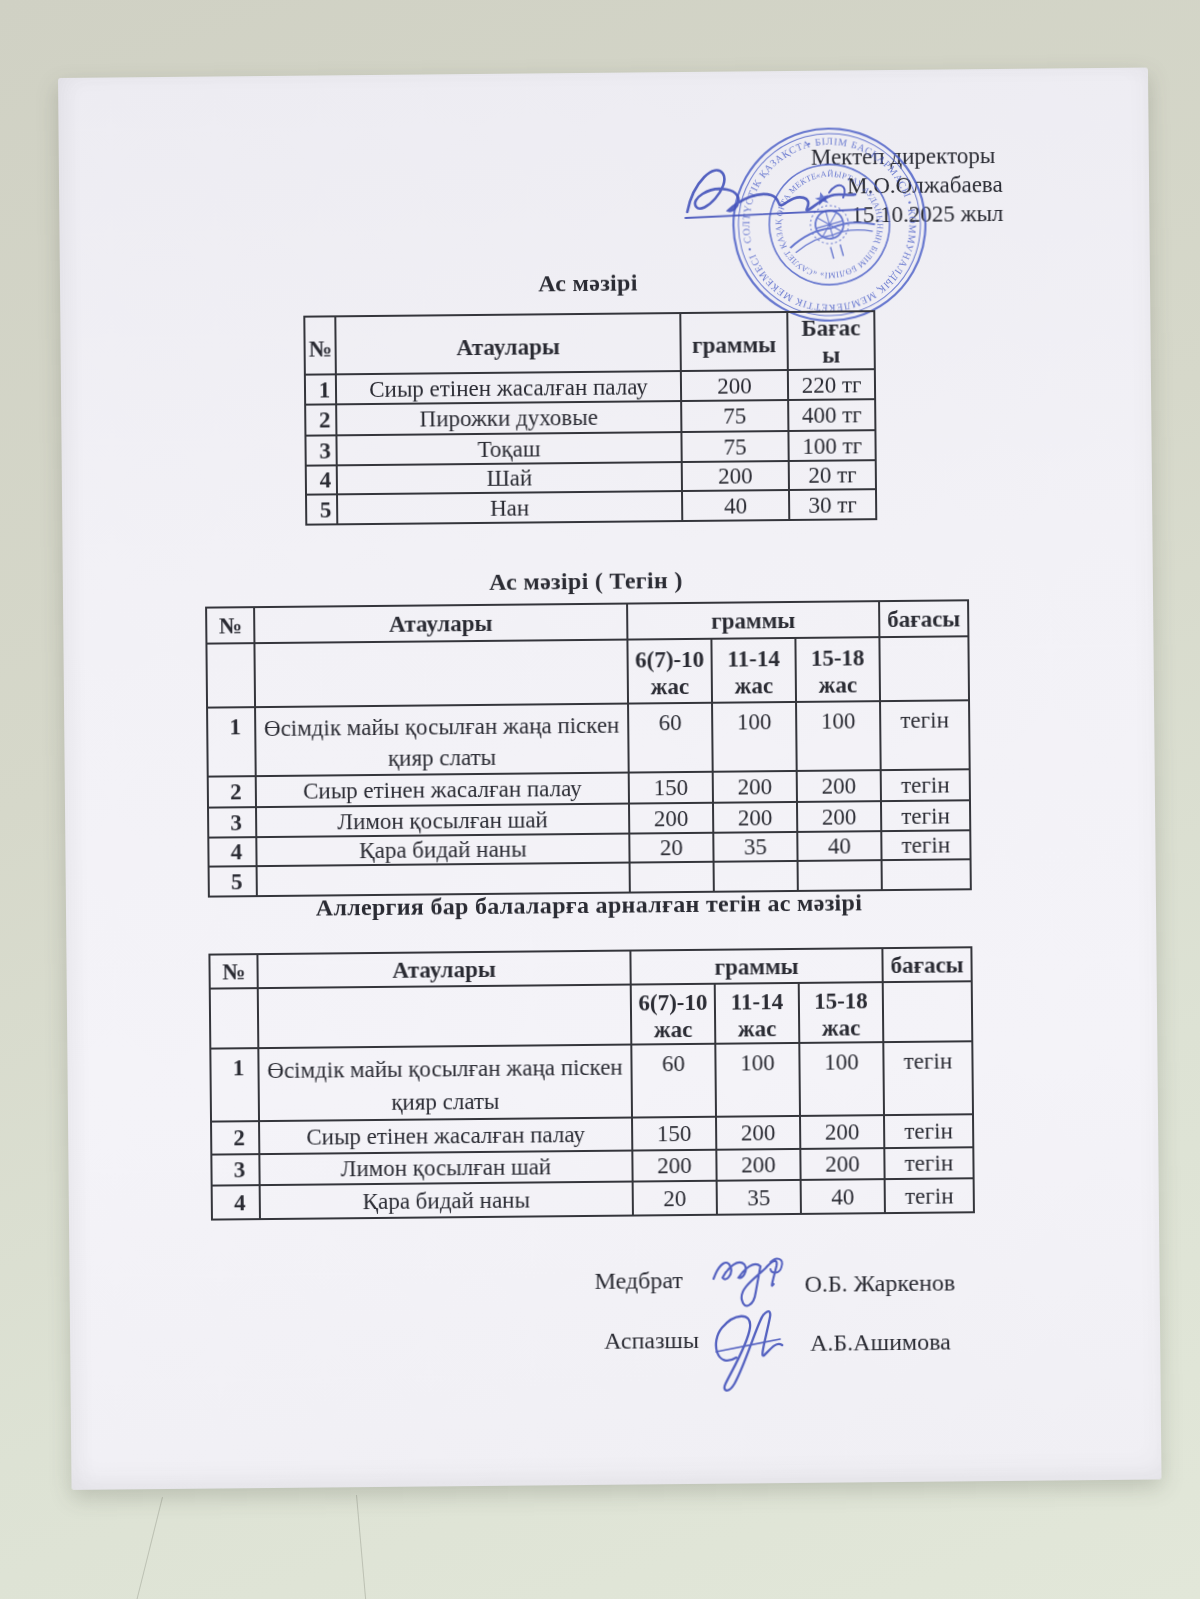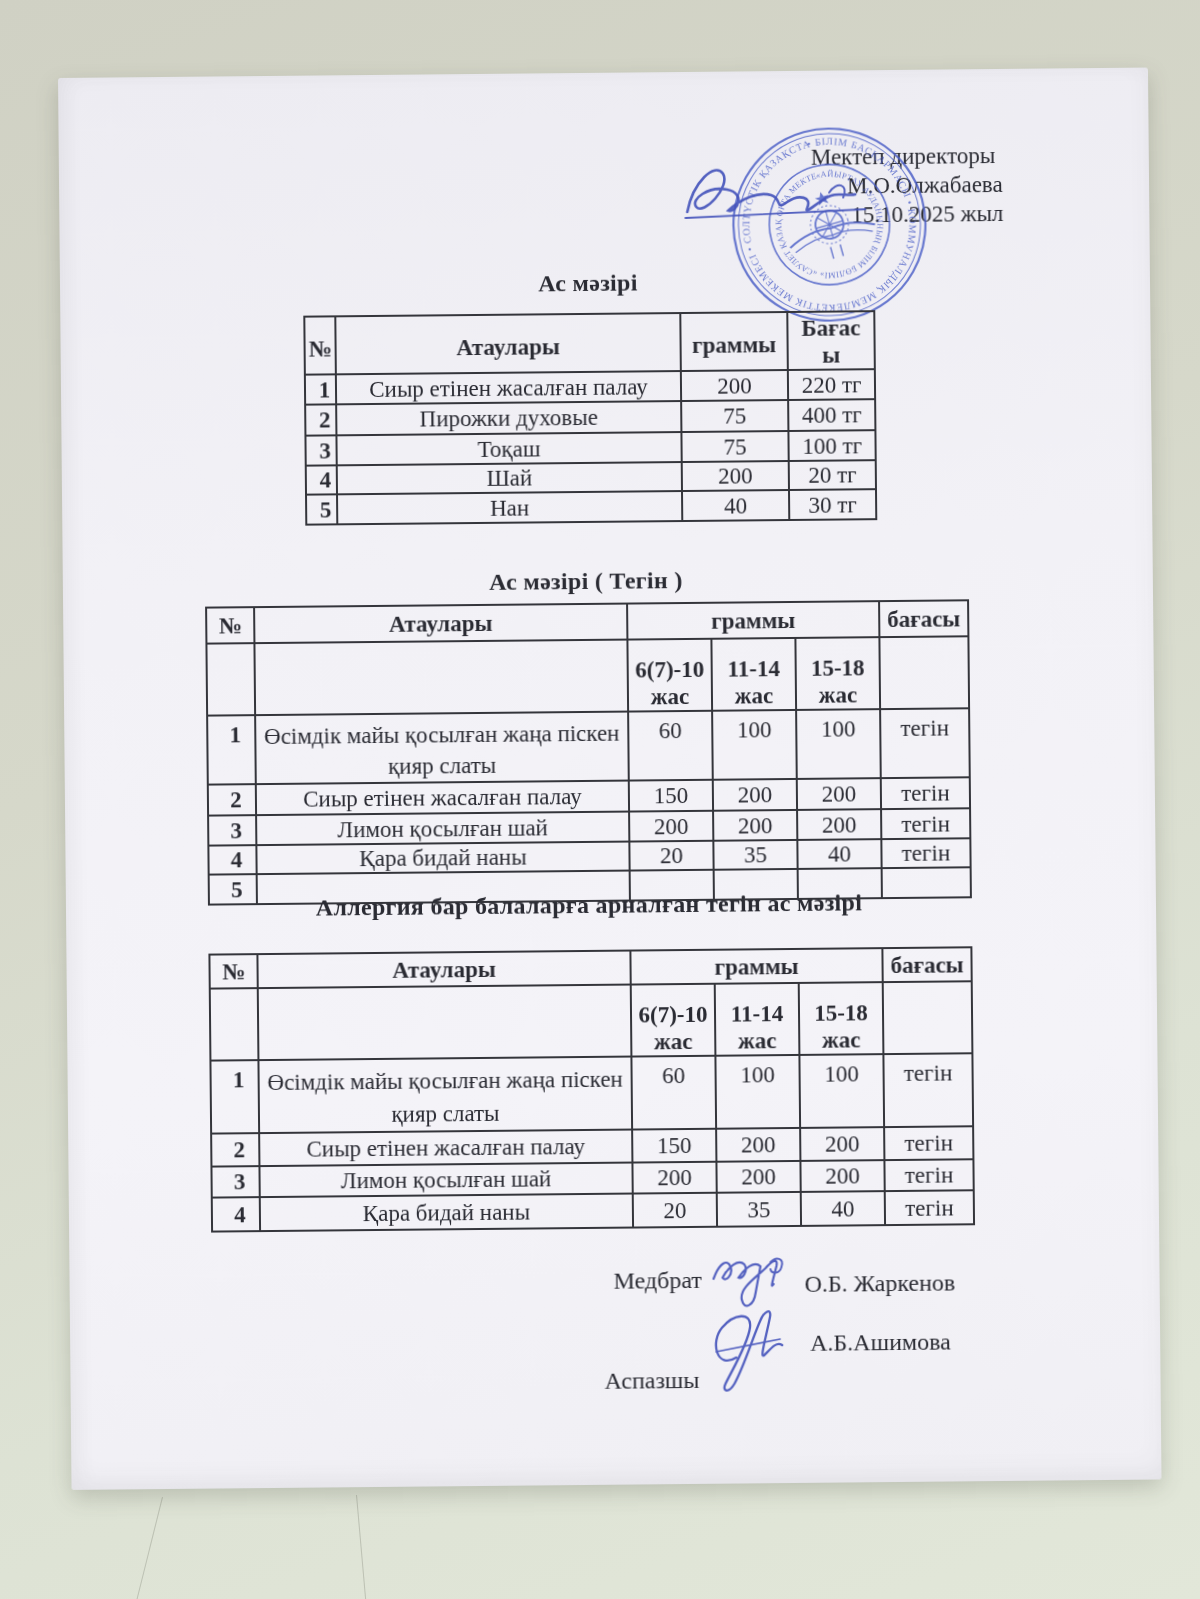--- a/index.html
+++ b/index.html
@@ -45,21 +45,21 @@
   }
   table.menu th,table.menu td{
     border:2px solid var(--line);
     text-align:center;vertical-align:middle;
     line-height:27px;overflow:hidden;
   }
   table.menu th{font-weight:bold;}
   .vtop{vertical-align:top !important;padding-top:5px !important;}
   .hdr-top th{vertical-align:top;padding-top:6px;}
   th.wrapn{word-break:break-all;padding:2px 10px 0 10px;line-height:26px;}
-  th.age{font-size:19px;line-height:23px;padding:16px 6px 0 6px;vertical-align:top;}
+  th.age{font-size:19px;line-height:23px;padding:4px 6px 0 6px;vertical-align:top;}
   td.num{font-weight:bold;text-align:left;padding-left:8px;}
   .t2 td,.t2 th{font-size:23px;}
 
   .sig-row-label{position:absolute;font-size:24px;}
 </style>
 </head>
 <body>
 
 <div class="speck" style="left:1020px;top:503px;width:5px;height:6px;"></div>
 <div class="speck" style="left:1028px;top:771px;width:4px;height:4px;"></div>
@@ -282,30 +282,30 @@
       <td class="num">4</td>
       <td>Қара бидай наны</td>
       <td>20</td>
       <td>35</td>
       <td>40</td>
       <td>тегін</td>
     </tr>
   </tbody>
     </table>
 
-  <div class="sig-row-label" style="left:544px;top:1195px;">Медбрат</div>
+  <div class="sig-row-label" style="left:525px;top:1195px;">Медбрат</div>
   <svg class="sig-svg" style="left:638px;top:1175px;width:95px;height:70px;" viewBox="0 0 95 70">
     <g fill="none" stroke="#4352bb" stroke-width="2.2" stroke-linecap="round" opacity=".9">
       <path d="M6,32 C12,16 20,12 23,20 C26,28 18,36 15,31 C21,20 31,12 37,18 C41,24 35,33 31,31 C37,22 47,14 53,20 L48,46 C46,60 36,64 34,53 C32,42 46,33 58,22 C64,15 71,11 69,20 C66,32 62,44 66,38"></path>
       <path d="M63,16 C69,10 77,12 74,21 C72,28 64,28 63,23" stroke-width="1.9"></path>
     </g>
   </svg>
   <div class="sig-row-label" style="left:735px;top:1200px;">О.Б. Жаркенов</div>
 
-  <div class="sig-row-label" style="left:534px;top:1255px;margin-top:40px;">Аспазшы</div>
+  <div class="sig-row-label" style="left:534px;top:1255px;">Аспазшы</div>
   <svg class="sig-svg" style="left:632px;top:1228px;width:100px;height:95px;" viewBox="0 0 100 95">
     <g fill="none" stroke="#4352bb" stroke-width="2.3" stroke-linecap="round" opacity=".9">
       <path d="M34,58 C14,70 8,42 20,28 C32,14 50,12 48,28 C46,44 30,70 23,84 C19,92 26,94 32,84 C42,66 50,40 58,22 C62,12 70,8 68,18 C64,38 57,60 62,56 C68,50 74,42 80,46"></path>
       <path d="M14,52 L78,40" stroke-width="1.7"></path>
     </g>
   </svg>
   <div class="sig-row-label" style="left:740px;top:1259px;">А.Б.Ашимова</div>
 
 </div>
 

